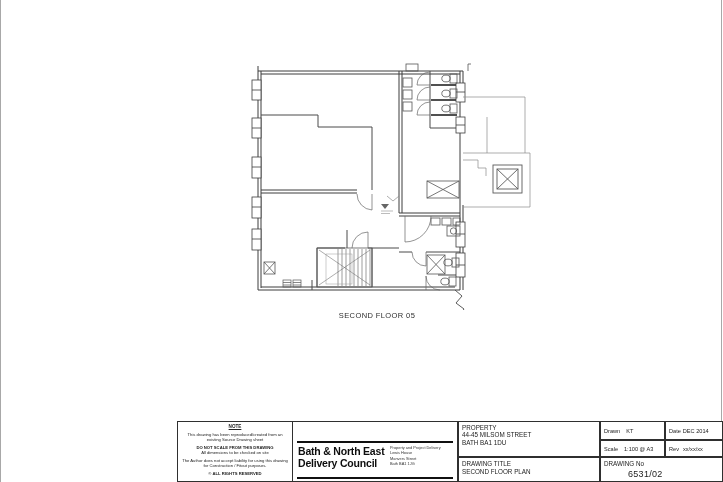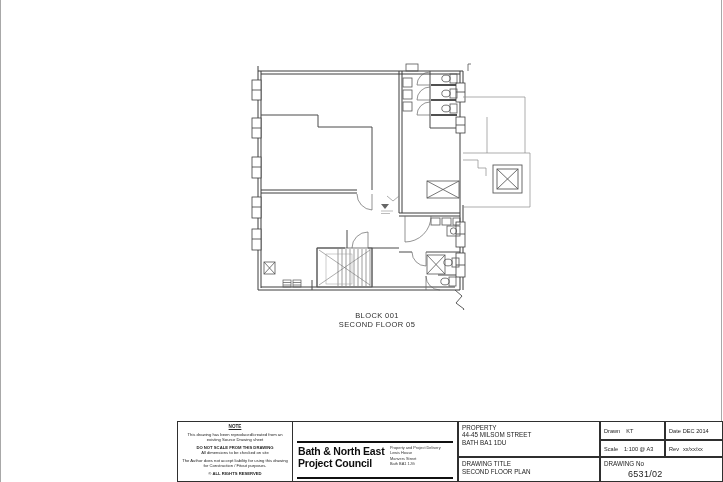--- a/index.html
+++ b/index.html
@@ -183,38 +183,37 @@
       <path d="M381,204 L389,204 L385,209 Z" fill="#666666" stroke="none"></path>
       <path d="M381,211 H393 M381,213.5 H390" stroke="#8f8f8f" stroke-width=".6"></path>
     </g>
 
     <g fill="none" stroke="#4a4a4a" stroke-width=".9">
       <path d="M455,290 L462,296 L456,303 L464,309 L459,316"></path>
     </g>
   </svg>
 
   <div class="plan-label">
-    <div>BLOCK 001</div>
     <div>SECOND FLOOR 05</div>
   </div>
 
   <div class="tb" id="notes-box">
     <div class="nt">NOTE</div>
     <p>This drawing has been reproduced/created from an existing Source Drawing sheet</p>
     <p class="b">DO NOT SCALE FROM THIS DRAWING</p>
     <p style="margin-top:0;">All dimensions to be checked on site</p>
     <p>The Author does not accept liability for using this drawing for Construction / Fitout purposes.</p>
     <p class="b">© ALL RIGHTS RESERVED</p>
   </div>
 
   <div class="tb" id="council-box">
     <div class="rule" style="top:19px;"></div>
     <div id="council-name">
       <div>Bath &amp; North East</div>
-      <div>Project Council</div>
+      <div>Delivery Council</div>
     </div>
     <div id="council-addr">
       <div>Property and Project Delivery</div>
       <div>Lewis House</div>
       <div>Manvers Street</div>
       <div>Bath   BA1 1JG</div>
     </div>
     <div class="rule" style="top:55px;"></div>
   </div>
 

